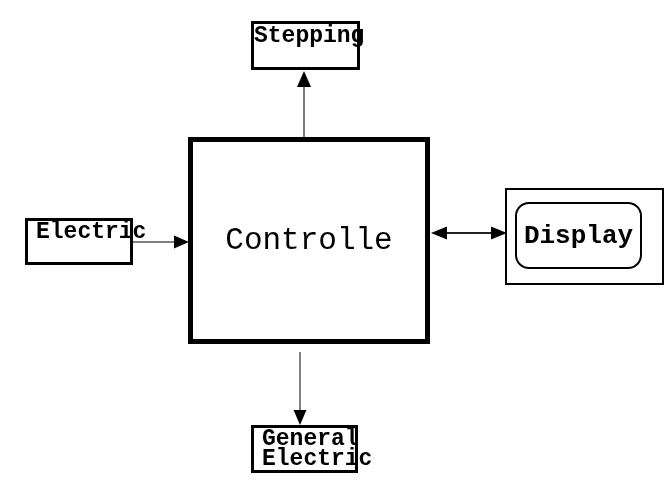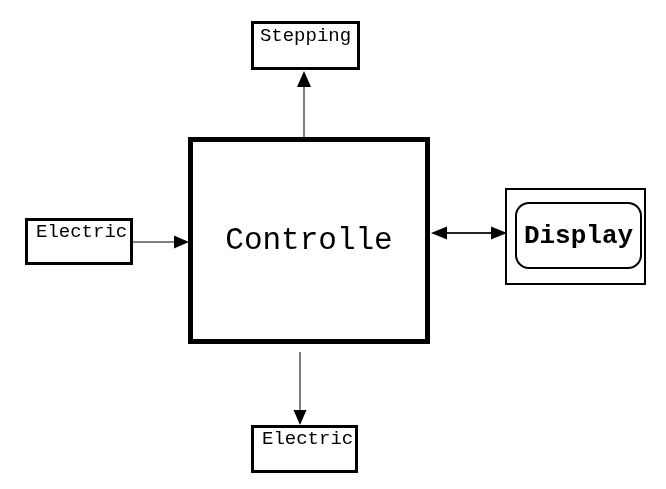--- a/index.html
+++ b/index.html
@@ -17,22 +17,22 @@
     left: 0; top: 0;
     width: 666px; height: 489px;
   }
   .box {
     position: absolute;
     box-sizing: border-box;
     background: #ffffff;
     border: 3px solid #000000;
   }
   .small-label {
-    font-weight: normal;
-    font-size: 19px;
+    font-weight: bold;
+    font-size: 23px;
     line-height: 20px;
   }
   .box-stepping-motor {
     left: 251px; top: 21px; width: 109px; height: 49px;
     text-align: center;
     padding-top: 2px;
   }
   .box-electric-eye {
     left: 25px; top: 218px; width: 108px; height: 47px;
     padding-left: 8px; padding-top: 1px;
@@ -43,21 +43,21 @@
   }
   .box-controller {
     left: 188px; top: 137px; width: 242px; height: 207px;
     border-width: 5px;
     display: flex; align-items: center; justify-content: center;
     font-size: 31px;
     font-weight: normal;
     letter-spacing: 0px;
   }
   .box-display-outer {
-    left: 505px; top: 188px; width: 141px; height: 97px;
+    left: 505px; top: 188px; width: 159px; height: 97px;
     border-width: 2px;
   }
   .display-inner {
     position: absolute;
     box-sizing: border-box;
     left: 8px; top: 12px; width: 127px; height: 67px;
     border: 2.5px solid #000000;
     border-radius: 14px;
     display: flex; align-items: center; justify-content: center;
     font-size: 26px;
@@ -105,16 +105,17 @@
     <span>Controlle</span>
   </div>
 
   <div class="box box-display-outer">
     <div class="display-inner">
       <span>Display</span>
     </div>
   </div>
 
   <div class="box small-label box-general-electric">
+    <div>General</div>
     <div>Electric</div>
   </div>
 
 </div>
 
 </body></html>

